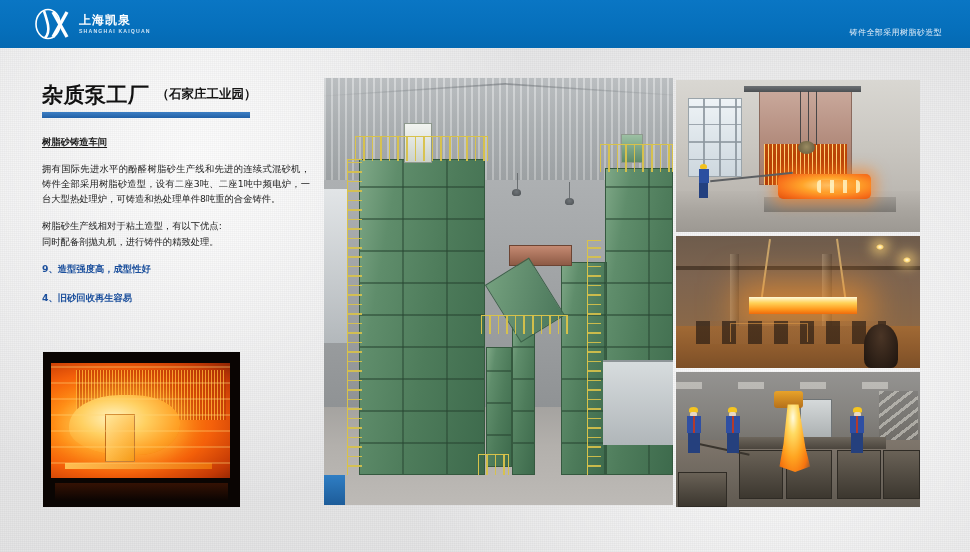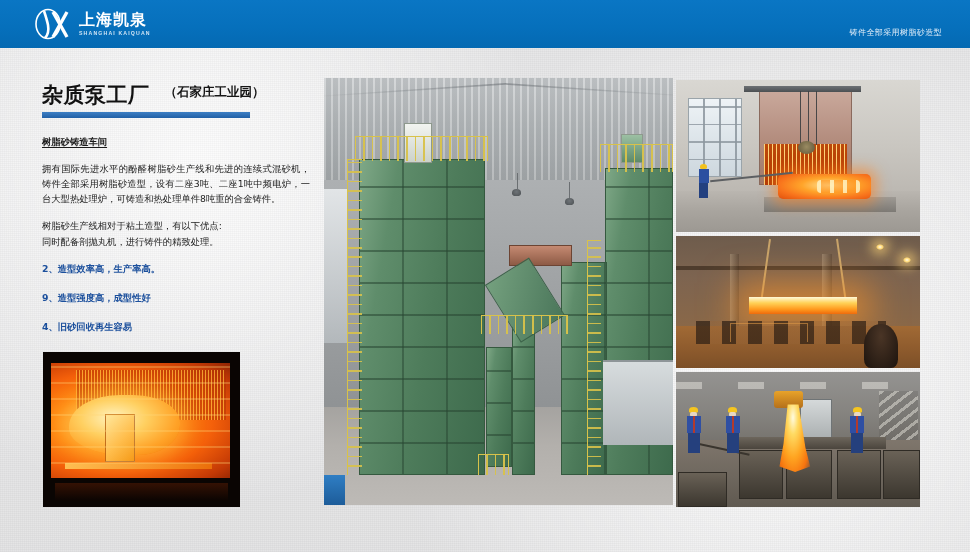--- a/index.html
+++ b/index.html
@@ -45,21 +45,21 @@
   .logo-wrap {
     position: absolute;
     left: 34px; top: 7px;
     display: flex;
     align-items: center;
     gap: 7px;
   }
   .logo-mark { width: 38px; height: 34px; display: block; }
   .logo-text { display: flex; flex-direction: column; justify-content: center; line-height: 1; }
   .logo-cn {
-    font-size: 16px;
+    font-size: 12px;
     font-weight: bold;
     color: #ffffff;
     letter-spacing: 1px;
     font-family: "DejaVu Sans", "Liberation Sans", sans-serif;
   }
   .logo-en {
     font-size: 5.2px;
     font-weight: bold;
     color: #cfe4f5;
     letter-spacing: 1.15px;
@@ -78,22 +78,22 @@
   }
 
   
   .content-left {
     position: absolute;
     left: 42px; top: 84px;
     width: 268px;
   }
   .title-row {
     display: flex;
-    align-items: flex-start;
-    gap: 15px;
+    align-items: center;
+    gap: 7px;
   }
   .title-main {
     font-size: 21px;
     font-weight: bold;
     color: #111111;
     letter-spacing: 0.5px;
     line-height: 1.1;
     font-family: "DejaVu Sans", "Liberation Sans", sans-serif;
   }
   .title-sub {
@@ -598,21 +598,20 @@
     </div>
     <div class="title-bar"></div>
 
     <div class="subhead">树脂砂铸造车间</div>
 
     <div class="para">拥有国际先进水平的酚醛树脂砂生产线和先进的连续式混砂机，铸件全部采用树脂砂造型，设有二座3吨、二座1吨中频电炉，一台大型热处理炉，可铸造和热处理单件8吨重的合金铸件。</div>
     <div class="para spaced">树脂砂生产线相对于粘土造型，有以下优点:</div>
     <div class="para tight">同时配备剖抛丸机，进行铸件的精致处理。</div>
 
     <div class="bullets">
-      <div class="bullet">2、造型效率高，生产率高。</div>
       <div class="bullet">9、造型强度高，成型性好</div>
       <div class="bullet">4、旧砂回收再生容易</div>
     </div>
   </div>
 
   <div class="photo photo-furnace">
     <div class="furn-frame">
       <div class="furn-blob"></div>
       <div class="furn-box"></div>
       <div class="furn-bar"></div>

